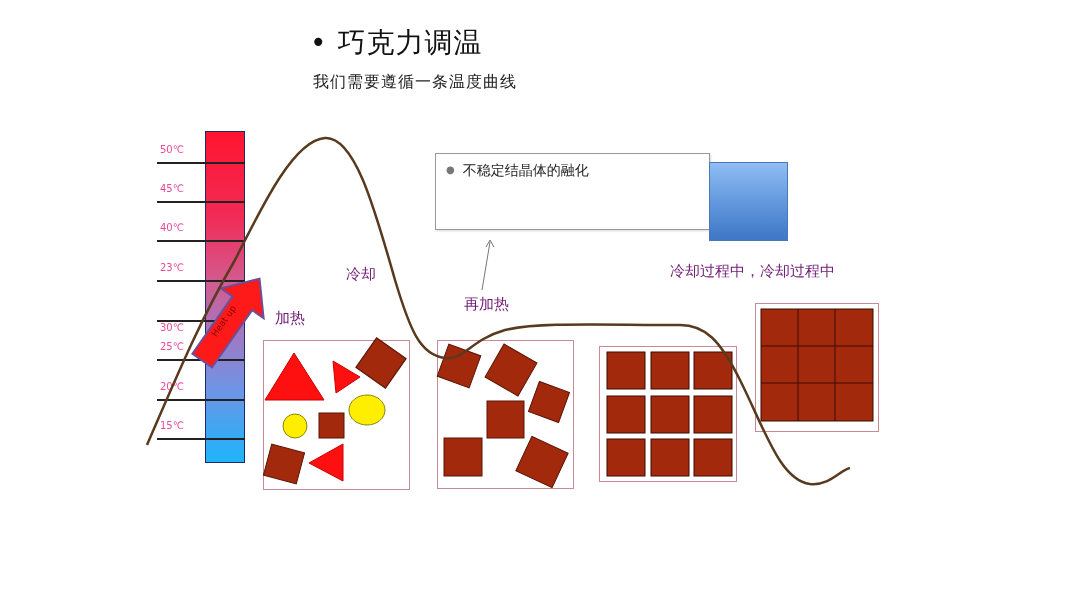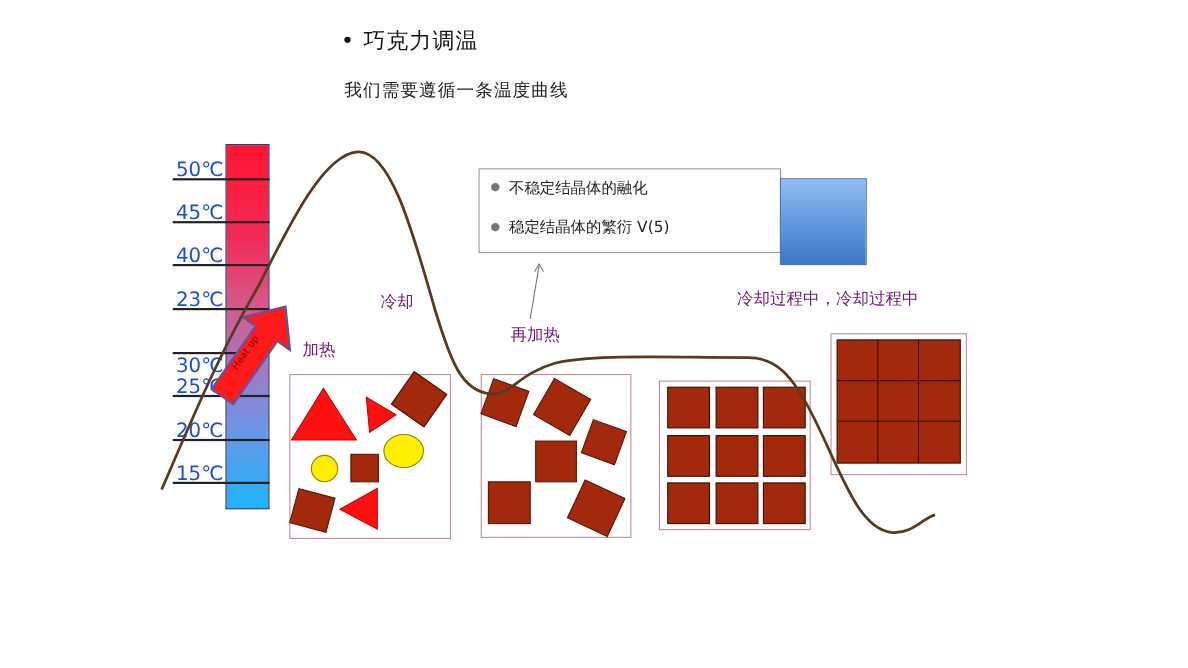--- a/index.html
+++ b/index.html
@@ -1,19 +1,19 @@
 <!DOCTYPE html>
 <html><head>
 <meta charset="utf-8">
 <style>
   html, body { margin: 0; padding: 0; background: #ffffff; }
   body { width: 1080px; height: 607px; position: relative; overflow: hidden; font-family: "DejaVu Sans", "Liberation Sans", sans-serif; }
-  .title { position: absolute; left: 310px; top: 24px; font-size: 20px; color: #111; letter-spacing: 1px; }
+  .title { position: absolute; left: 310px; top: 24px; font-size: 28px; color: #111; letter-spacing: 1px; }
   .subtitle { position: absolute; left: 313px; top: 72px; font-size: 16px; color: #222; letter-spacing: 1px; }
-  .tlabel { position: absolute; font-size: 18px; color: #1d4ed8; }
+  .tlabel { position: absolute; font-size: 10px; color: #ec4899; }
   .tline { position: absolute; height: 1.5px; background: #222; }
   .thermo { position: absolute; left: 205px; top: 131px; width: 40px; height: 332px;
     background: linear-gradient(to bottom, #ff1430 0%, #f22a55 25%, #d45a8e 45%, #9f7ac4 62%, #6f94e6 78%, #39a9f3 92%, #20b4fb 100%);
     border: 1.5px solid #1c2a66; box-sizing: border-box; }
   .note-box { position: absolute; left: 435px; top: 153px; width: 273px; height: 75px; border: 1px solid #999; background: #fff; box-shadow: 1px 1px 2px rgba(0,0,0,0.15); }
   .note-item { position: absolute; left: 10px; font-size: 14px; color: #222; font-family: "DejaVu Sans", sans-serif; text-align: right; }
   .note-item .dot { font-size: 10px; color: #777; margin-right: 8px; vertical-align: 2px; }
   .blue-rect { position: absolute; left: 709px; top: 162px; width: 79px; height: 79px; background: linear-gradient(to bottom, #8fbdf3 0%, #5f96db 55%, #3f76c6 100%); border: 1px solid #4a78b8; box-sizing: border-box; }
   .lbl { position: absolute; font-size: 15px; color: #701a75; }
   .panel { position: absolute; border: 1.5px solid #c98a96; box-sizing: border-box; background: #fff; }
@@ -42,23 +42,20 @@
   <div class="tline" style="left:157px;top:359px;width:88px;"></div>
   <div class="tlabel" style="left:160px;top:381px;">20℃</div>
   <div class="tline" style="left:157px;top:399px;width:88px;"></div>
   <div class="tlabel" style="left:160px;top:420px;">15℃</div>
   <div class="tline" style="left:157px;top:438px;width:88px;"></div>
 </div>
 
 <div class="note-box">
   <div class="note-item" style="top:8px;">
     <span class="dot">●</span><span>不稳定结晶体的融化</span>
-  </div>
-  <div class="note-item" style="top:44px;">
-    <span class="dot">●</span><span>稳定结晶体的繁衍 V(5)</span>
   </div>
 </div>
 <div class="blue-rect"></div>
 
 <div class="panel" style="left:263px;top:340px;width:147px;height:150px;"></div>
 <div class="panel" style="left:437px;top:340px;width:137px;height:149px;"></div>
 <div class="panel" style="left:599px;top:346px;width:138px;height:136px;"></div>
 <div class="panel" style="left:755px;top:303px;width:124px;height:129px;"></div>
 
 <svg class="overlay" width="1080" height="607" viewBox="0 0 1080 607">

